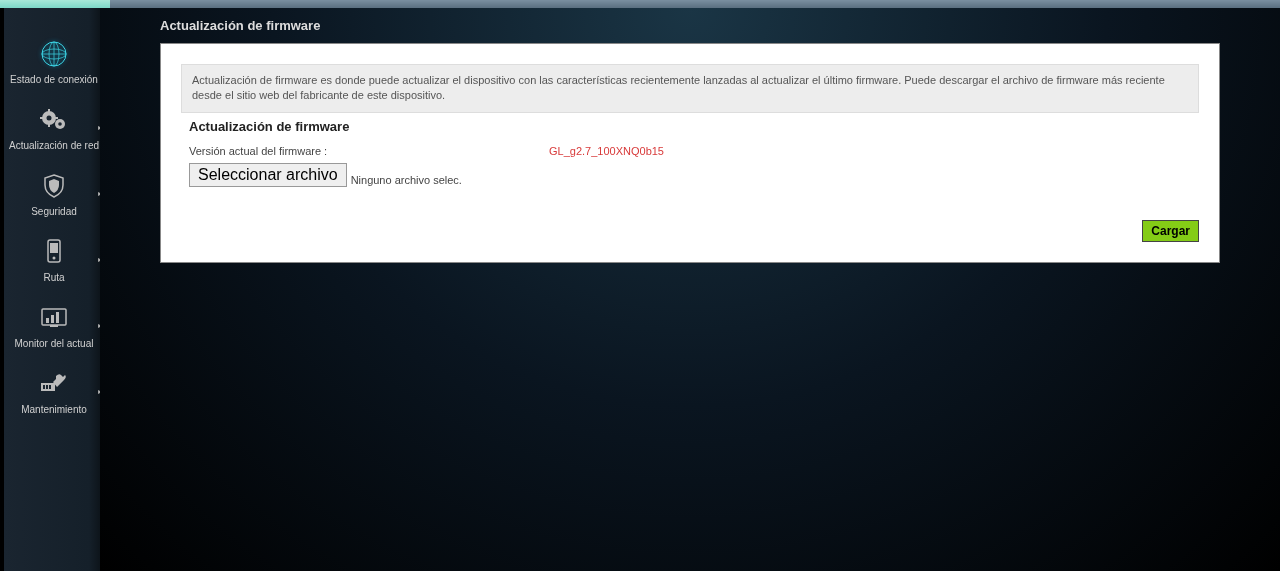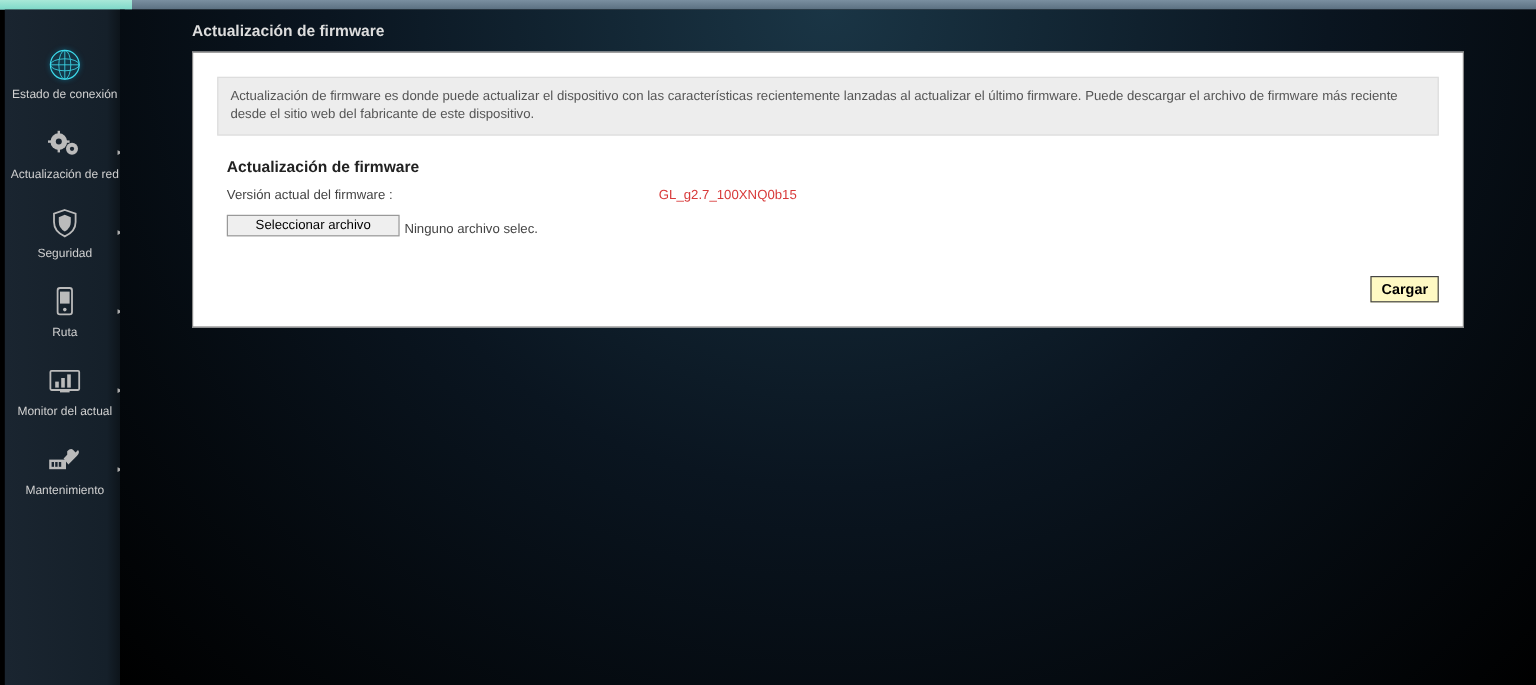--- a/index.html
+++ b/index.html
@@ -89,62 +89,62 @@
       padding: 20px;
       border: 1px solid #888;
     }
     .info-box {
       background: #ededed;
       border: 1px solid #ddd;
       padding: 8px 10px;
       font-size: 11px;
       color: #555;
       line-height: 1.4;
-      margin-bottom: 18px;
+      margin-bottom: 6px;
     }
     .section-title {
       font-size: 13px;
       font-weight: bold;
       color: #222;
       margin-bottom: 8px;
       padding-left: 8px;
     }
     .field-row {
       display: flex;
-      align-items: flex-end;
+      align-items: center;
       font-size: 11px;
       color: #444;
       padding: 3px 0 3px 8px;
     }
     .field-label {
       width: 360px;
     }
     .field-value-red {
       color: #d83a3a;
     }
     .file-button {
       background: #efefef;
       border: 1px solid #999;
-      font-size: 11px;
-      padding: 2px 23px;
+      font-size: 16px;
+      padding: 2px 8px;
       cursor: pointer;
       font-family: Arial, sans-serif;
     }
     .file-status {
       font-size: 11px;
       color: #444;
       margin-left: 4px;
       margin-top: 10px;
     }
     .button-row {
       text-align: right;
       margin-top: 30px;
     }
     .load-button {
-      background: #fef9c3;
+      background: #84cc16;
       border: 1px solid #444;
       font-size: 12px;
       font-weight: bold;
       padding: 3px 8px;
       cursor: pointer;
       font-family: Arial, sans-serif;
     }
     
     .globe-icon svg { filter: drop-shadow(0 0 2px rgba(0,200,255,0.5)); }
   </style>

